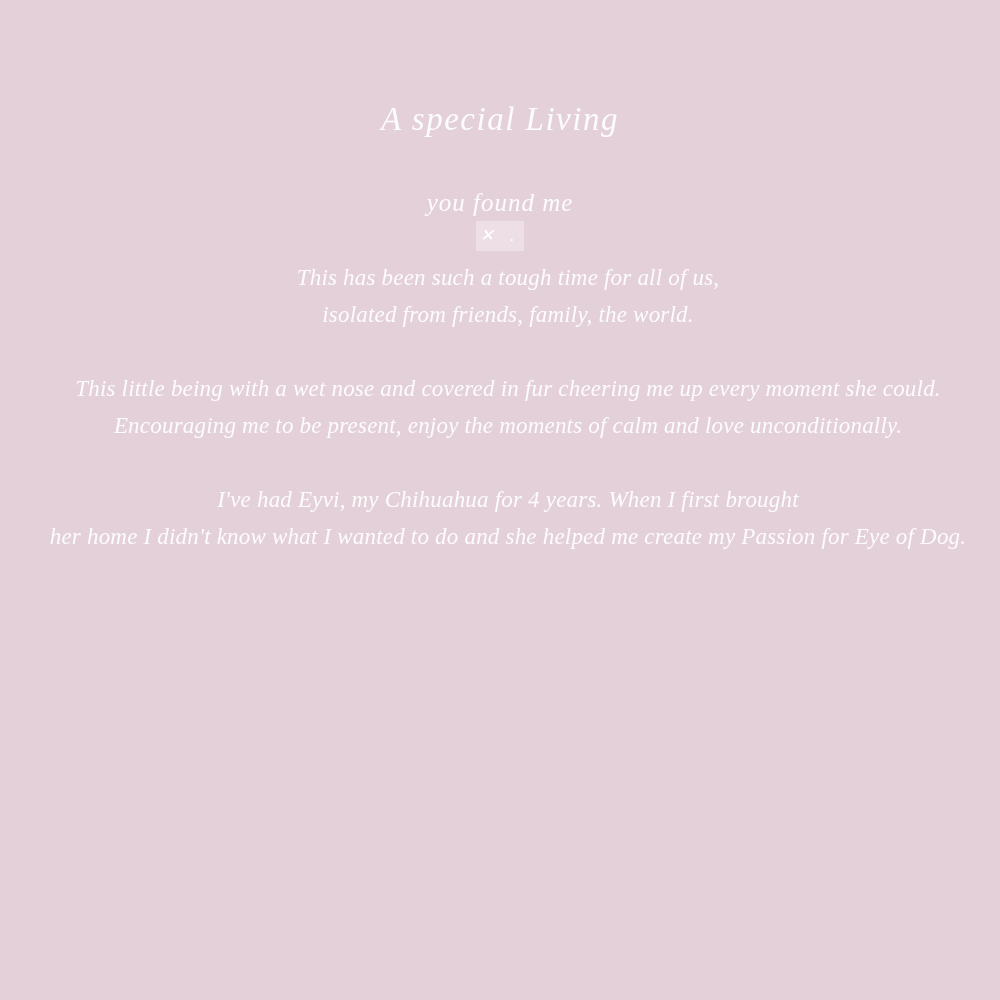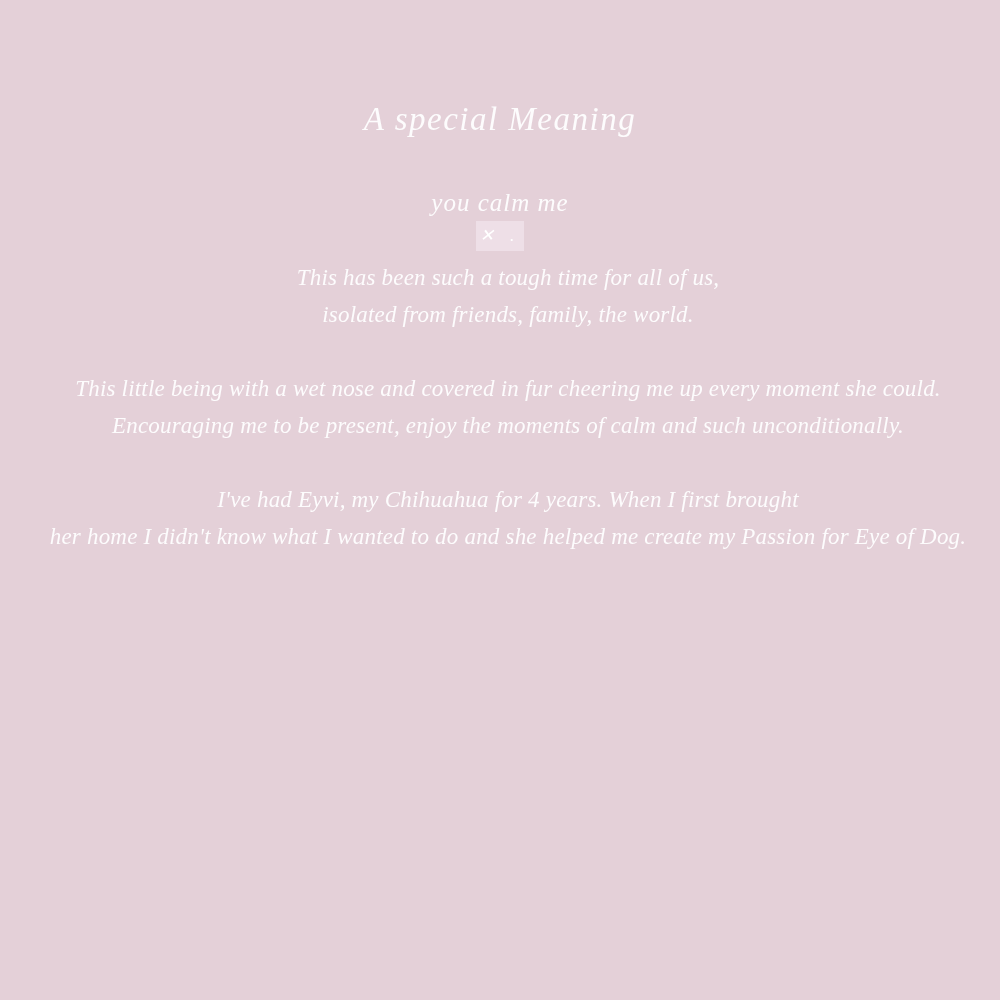--- a/index.html
+++ b/index.html
@@ -54,28 +54,28 @@
     font-size: 23px;
     line-height: 37px;
     letter-spacing: 0.2px;
     white-space: pre-line;
     padding-left: 16px;
   }
 </style>
 </head>
 <body>
 
-<div class="centered title">A special Meaning</div>
+<div class="centered title">A special Living</div>
 
-<div class="centered subtitle">you calm me</div>
+<div class="centered subtitle">you found me</div>
 
 <div class="centered kiss-row">
   <span class="kiss-highlight">✕ .</span>
 </div>
 
 <div class="centered body-text">
   <p>This has been such a tough time for all of us,
 isolated from friends, family, the world.</p>
   <p>This little being with a wet nose and covered in fur cheering me up every moment she could.
-Encouraging me to be present, enjoy the moments of calm and such unconditionally.</p>
+Encouraging me to be present, enjoy the moments of calm and love unconditionally.</p>
   <p>I've had Eyvi, my Chihuahua for 4 years. When I first brought
 her home I didn't know what I wanted to do and she helped me create my Passion for Eye of Dog.</p>
 </div>
 
 </body></html>

